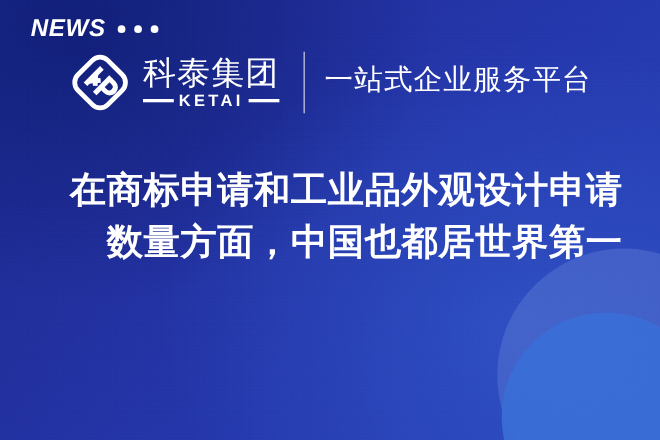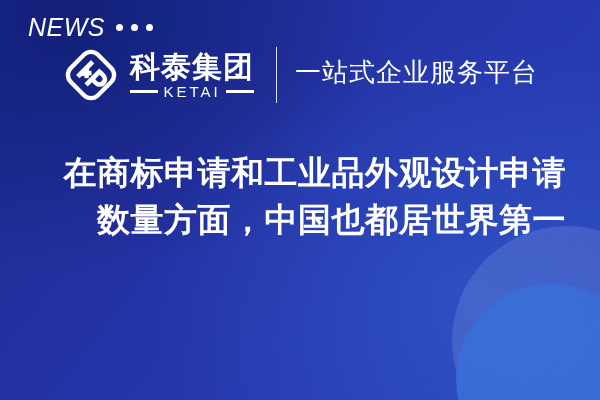--- a/index.html
+++ b/index.html
@@ -60,22 +60,22 @@
     position: absolute;
     left: 28px;
     top: 15px;
     display: flex;
     align-items: center;
     gap: 11px;
     z-index: 5;
   }
   .eyebrow-label {
     color: #ffffff;
-    font-size: 25px;
-    font-weight: 400;
+    font-size: 22px;
+    font-weight: 700;
     font-style: italic;
     letter-spacing: 0.5px;
     line-height: 1;
   }
   .eyebrow-dots {
     display: flex;
     align-items: center;
     gap: 8px;
   }
   .eyebrow-dots i {
@@ -104,41 +104,41 @@
 
   .logo-words {
     margin-left: 8px;
     display: flex;
     flex-direction: column;
     align-items: stretch;
   }
   .logo-cn {
     color: #ffffff;
     font-size: 30px;
-    font-weight: 700;
+    font-weight: 400;
     line-height: 1.05;
     letter-spacing: 1px;
     white-space: nowrap;
   }
   .logo-en-row {
     display: flex;
     align-items: center;
     gap: 5px;
     margin-top: 2px;
   }
   .logo-en-row .rule {
     height: 3px;
     background: #ffffff;
     flex: 1 1 auto;
     min-width: 10px;
   }
   .logo-en {
     color: #ffffff;
     font-size: 15px;
-    font-weight: 400;
+    font-weight: 700;
     letter-spacing: 3px;
     line-height: 1;
     white-space: nowrap;
   }
 
   .divider {
     width: 1px;
     height: 56px;
     background: rgba(255,255,255,0.85);
     margin: 0 18px 0 22px;

